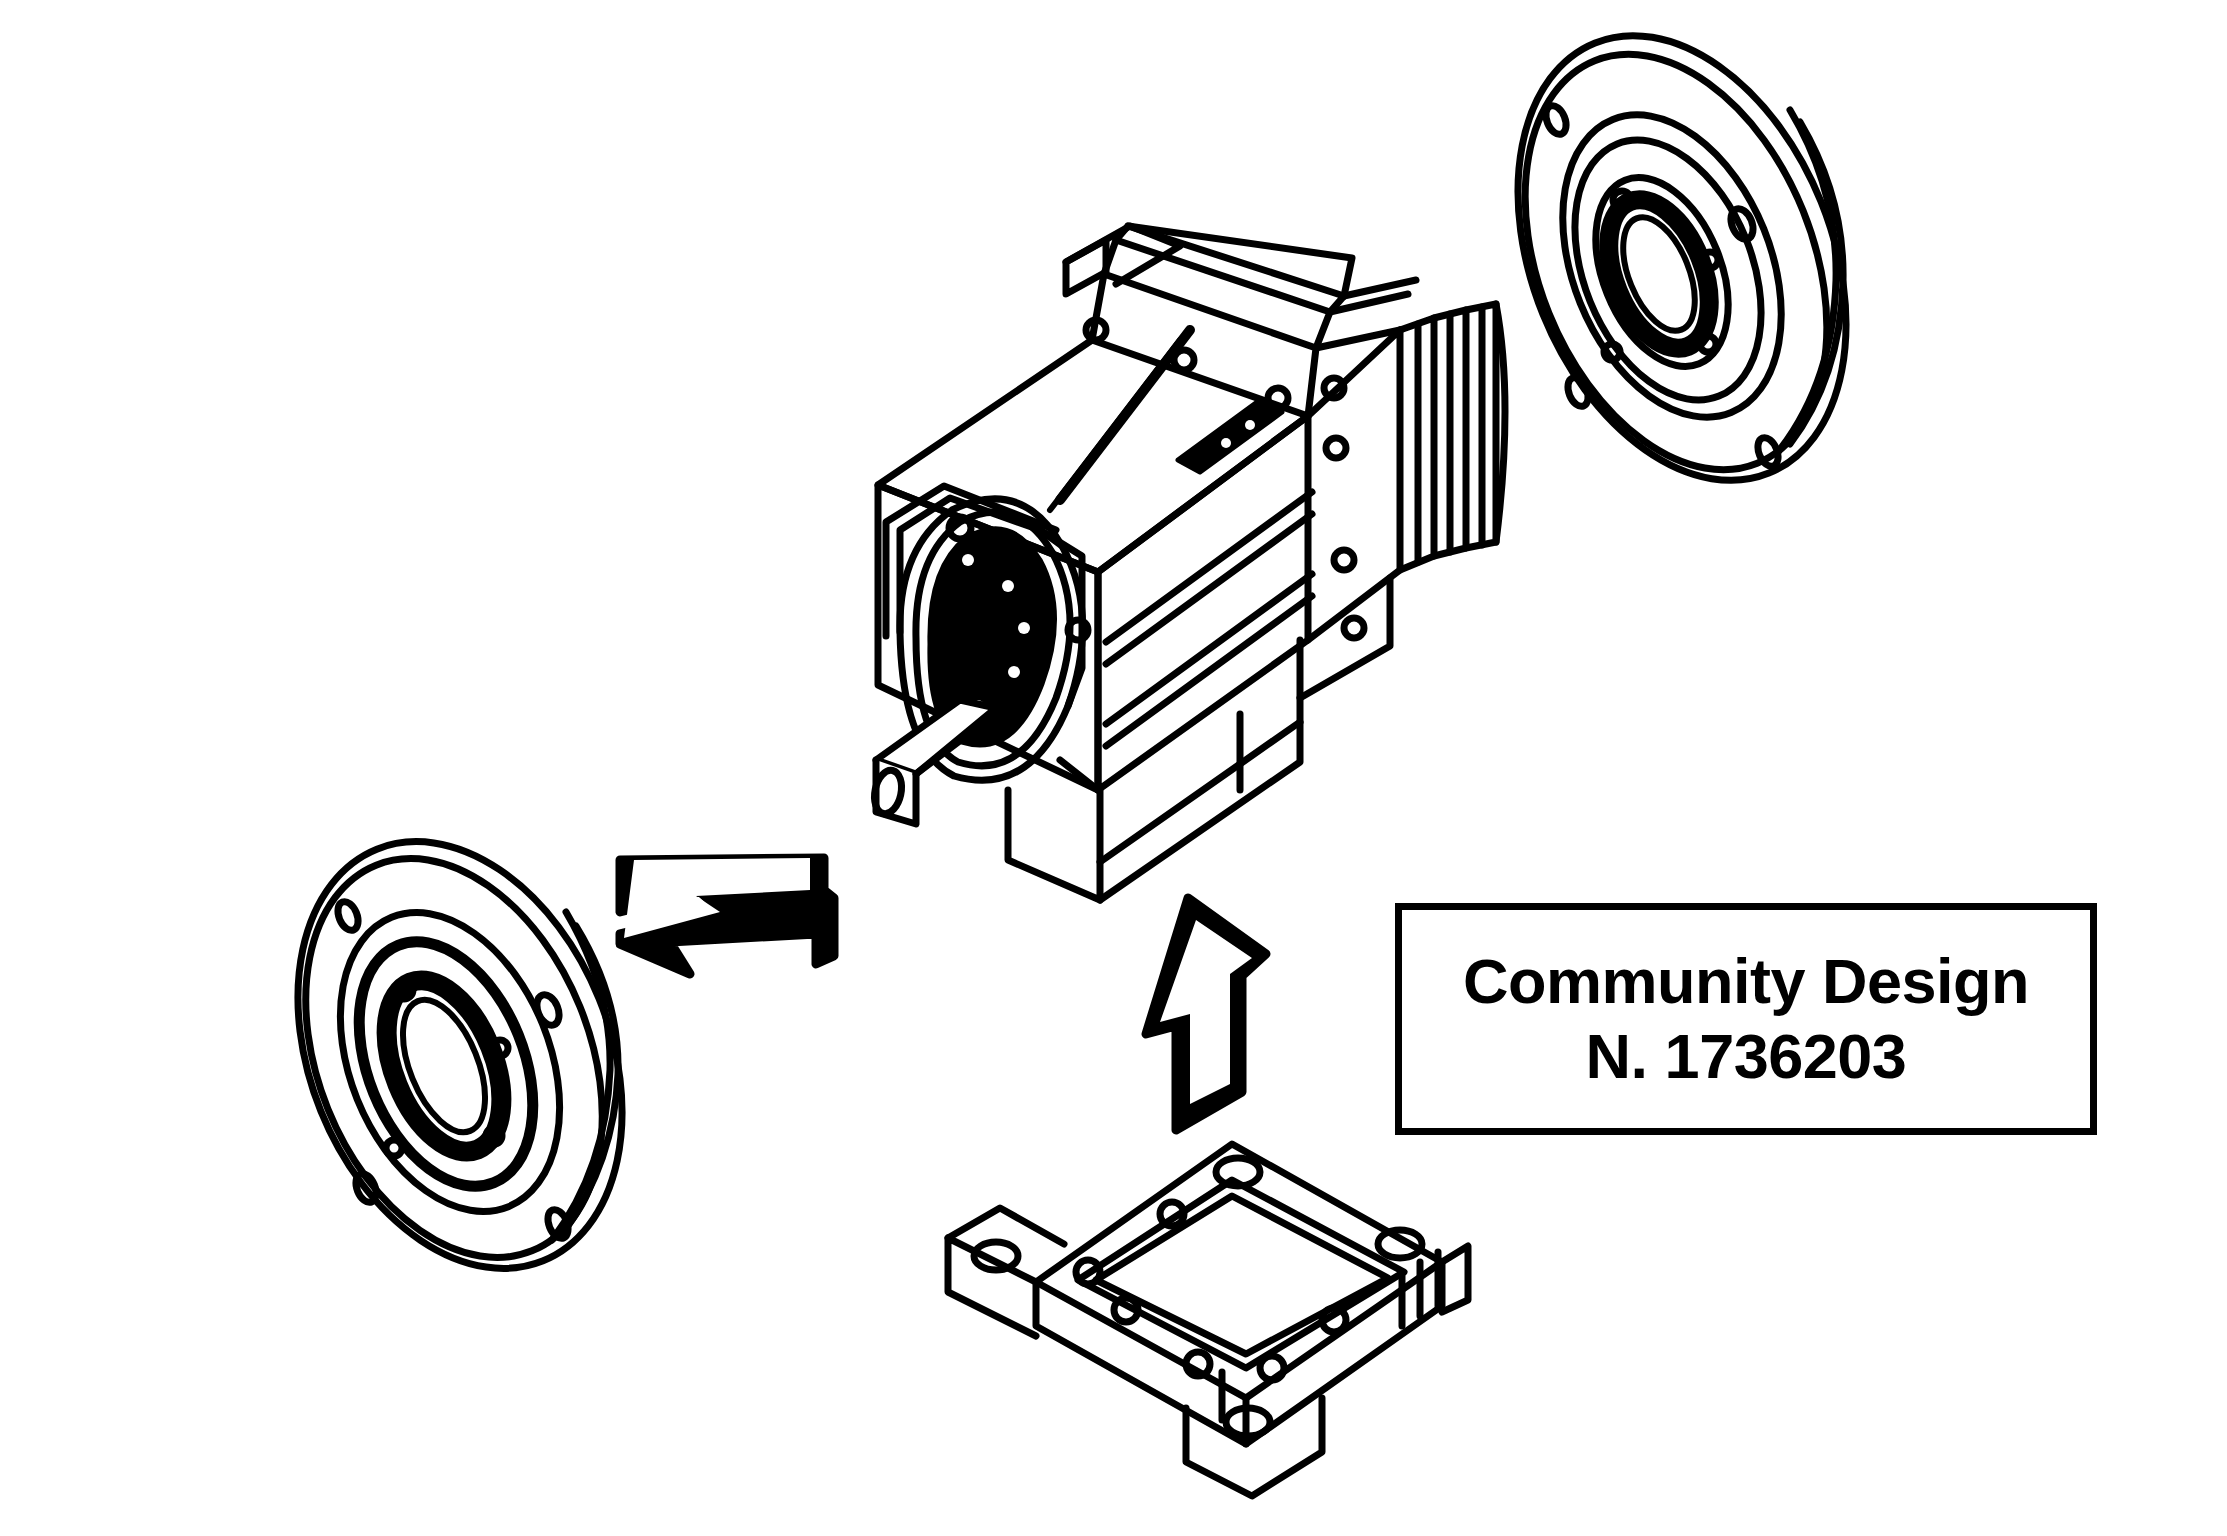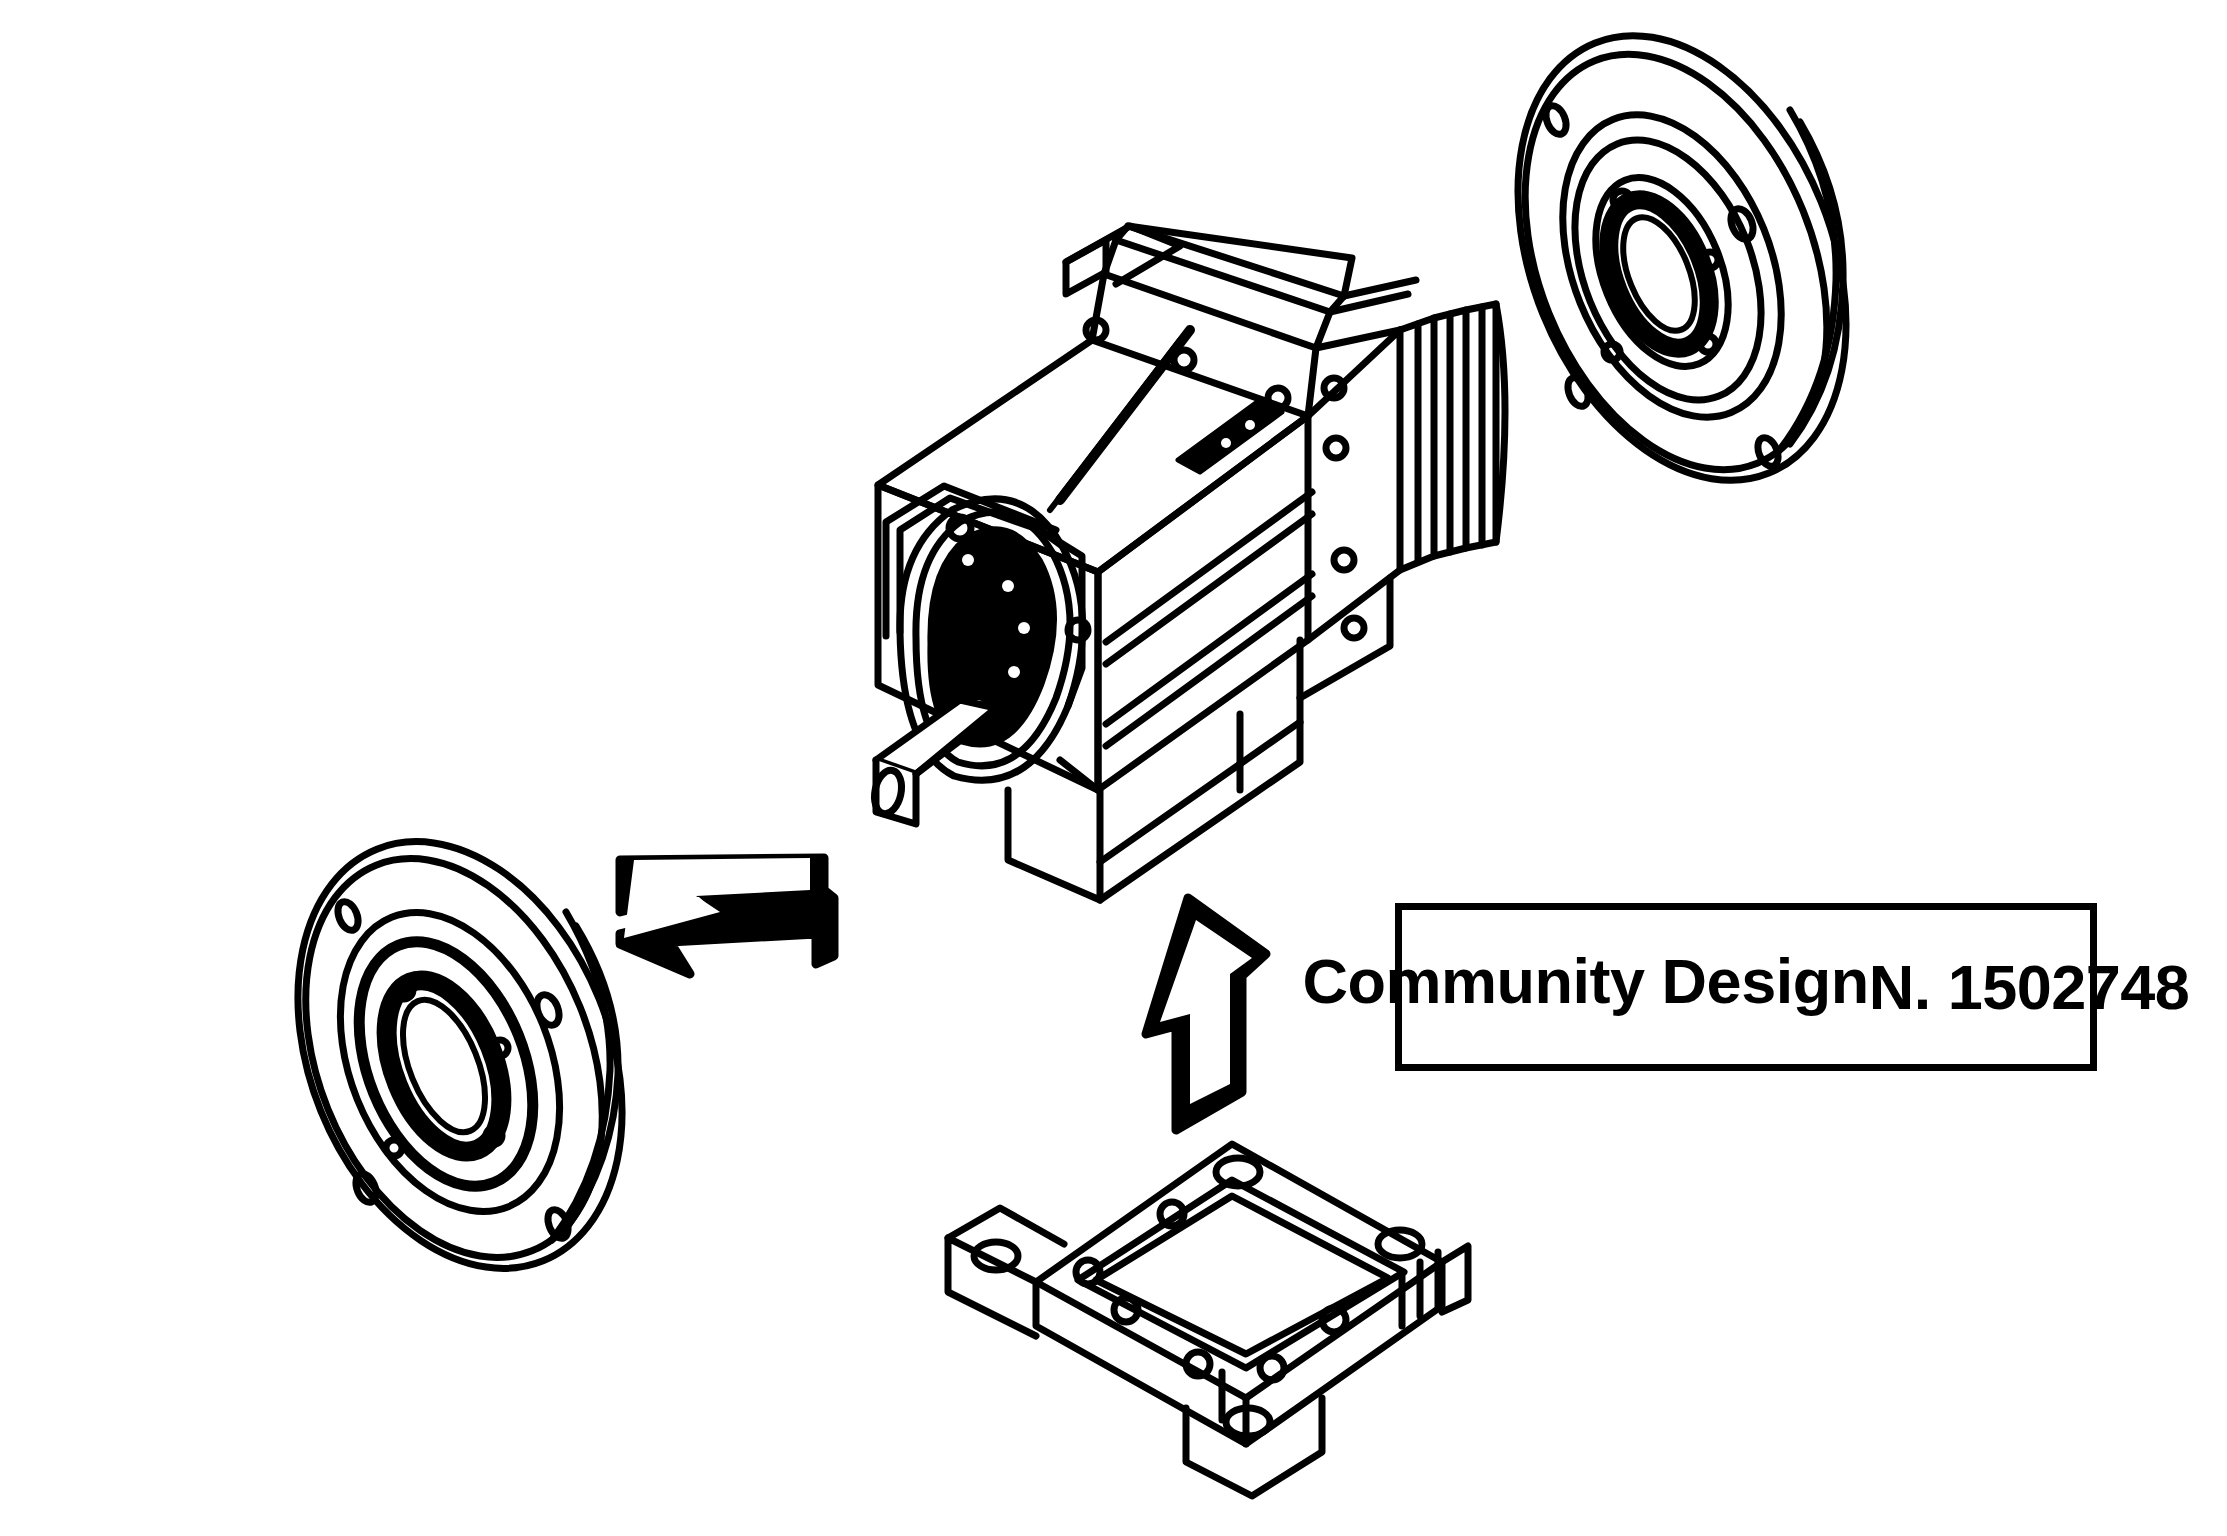--- a/index.html
+++ b/index.html
@@ -24,26 +24,26 @@
     left: 0;
     top: 0;
     width: 2227px;
     height: 1536px;
   }
   .label-box {
     position: absolute;
     left: 1395px;
     top: 903px;
     width: 702px;
-    height: 168px;
+    height: 232px;
     border: 7px solid #000000;
     background: #ffffff;
     box-sizing: border-box;
     display: flex;
-    flex-direction: row;
+    flex-direction: column;
     align-items: center;
     justify-content: center;
     line-height: 1.0;
   }
   .label-line {
     font-family: "Liberation Sans", sans-serif;
     font-weight: bold;
     font-size: 63px;
     letter-spacing: -0.5px;
     color: #000000;
@@ -244,16 +244,16 @@
         <circle cx="1198" cy="1364" r="12"></circle>
         <circle cx="1272" cy="1368" r="12"></circle>
         <circle cx="1334" cy="1320" r="12"></circle>
       </g>
 
     </g>
   </svg>
 
   <div class="label-box">
     <div class="label-line label-line-1">Community Design</div>
-    <div class="label-line">N. 1502748</div>
+    <div class="label-line">N. 1736203</div>
   </div>
 
 </div>
 
 </body></html>

